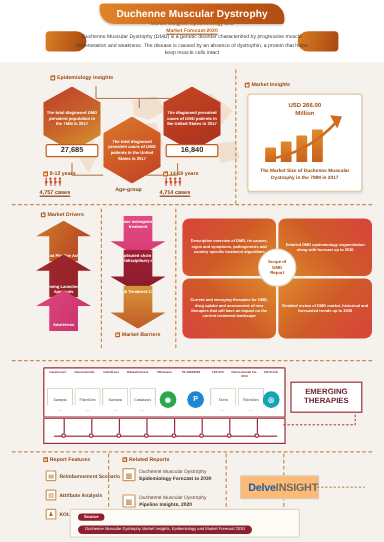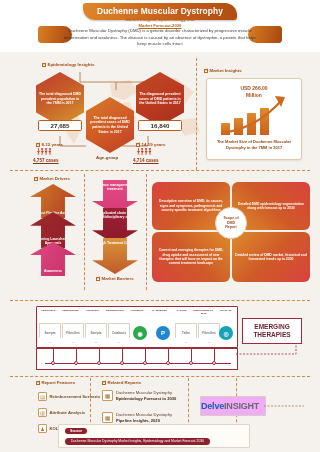--- a/index.html
+++ b/index.html
@@ -228,22 +228,22 @@
   .rep-ico {
     width: 11px; height: 11px; background: #fff;
     border: .7px solid #c89a5e; border-radius: 1px; flex: 0 0 auto;
     display: flex; align-items: center; justify-content: center;
     font-size: 6px; color: #b4702a;
   }
   .rep-txt { font-size: 4.1px; color: #5c3b22; line-height: 1.4; }
   .rep-txt b { color: #3d2a18; }
 
   .dv-logo {
-    position: absolute; background: #f0abfc; border: .7px solid #d8cec0;
-    display: flex; align-items: center; justify-content: flex-start;
+    position: absolute; background: #fdba74; border: .7px solid #d8cec0;
+    display: flex; align-items: center; justify-content: flex-end;
     border-radius: 1px;
   }
   .dv-text { font-size: 9px; font-weight: bold; color: #1e5fa8; letter-spacing: -.2px; }
   .dv-text .g { color: #6b6b6b; }
 
   .srcbox {
     position: absolute; background: #fdfcf7; border: .7px solid #e0d6c6;
     border-radius: 1px;
   }
   .src-pill {

